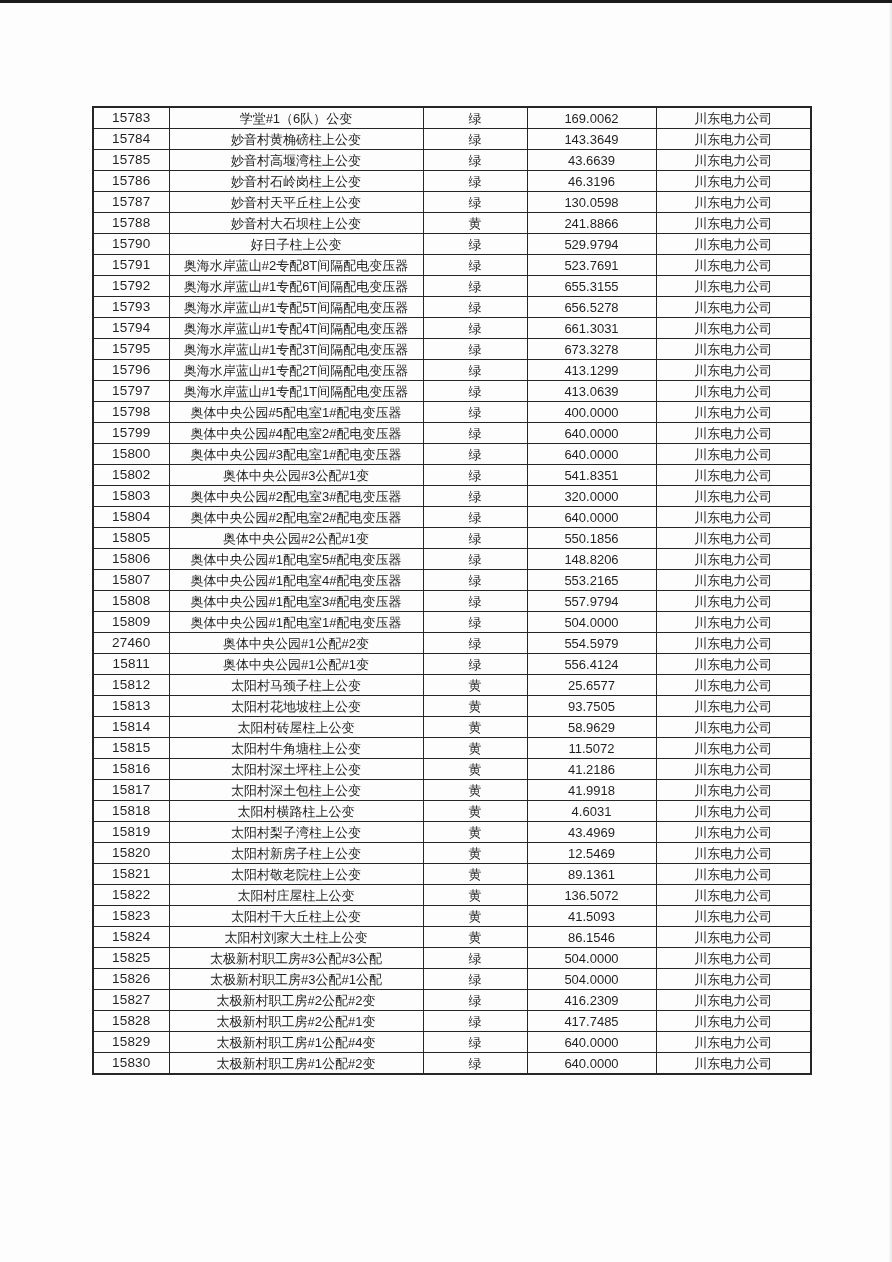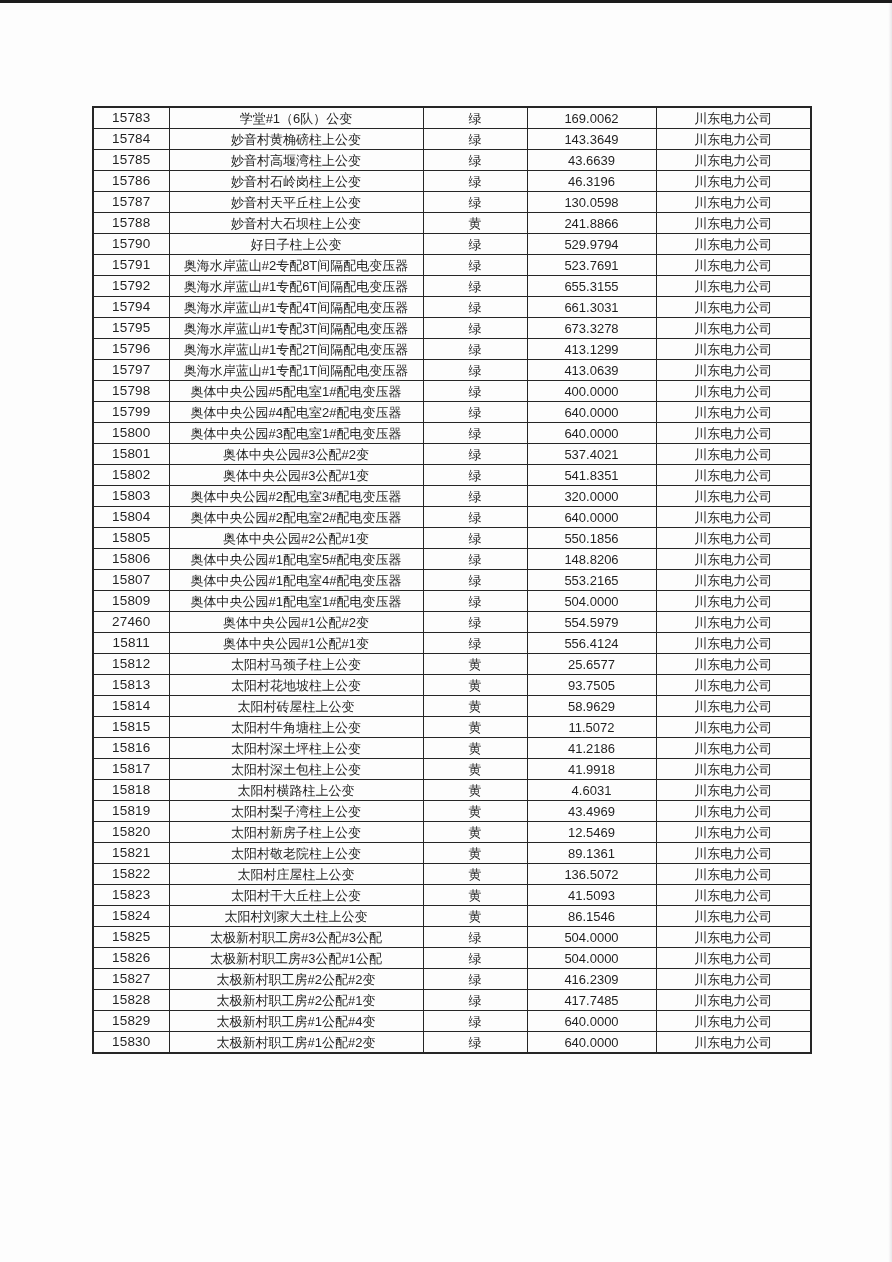--- a/index.html
+++ b/index.html
@@ -130,20 +130,27 @@
         <td class="cell-company">川东电力公司</td>
       </tr>
       <tr>
         <td class="cell-id">15792</td>
         <td class="cell-name">奥海水岸蓝山#1专配6T间隔配电变压器</td>
         <td class="cell-color-flag">绿</td>
         <td class="cell-capacity">655.3155</td>
         <td class="cell-company">川东电力公司</td>
       </tr>
       <tr>
+        <td class="cell-id">15793</td>
+        <td class="cell-name">奥海水岸蓝山#1专配5T间隔配电变压器</td>
+        <td class="cell-color-flag">绿</td>
+        <td class="cell-capacity">656.5278</td>
+        <td class="cell-company">川东电力公司</td>
+      </tr>
+      <tr>
         <td class="cell-id">15794</td>
         <td class="cell-name">奥海水岸蓝山#1专配4T间隔配电变压器</td>
         <td class="cell-color-flag">绿</td>
         <td class="cell-capacity">661.3031</td>
         <td class="cell-company">川东电力公司</td>
       </tr>
       <tr>
         <td class="cell-id">15795</td>
         <td class="cell-name">奥海水岸蓝山#1专配3T间隔配电变压器</td>
         <td class="cell-color-flag">绿</td>
@@ -179,27 +186,20 @@
         <td class="cell-company">川东电力公司</td>
       </tr>
       <tr>
         <td class="cell-id">15800</td>
         <td class="cell-name">奥体中央公园#3配电室1#配电变压器</td>
         <td class="cell-color-flag">绿</td>
         <td class="cell-capacity">640.0000</td>
         <td class="cell-company">川东电力公司</td>
       </tr>
       <tr>
-        <td class="cell-id">15801</td>
-        <td class="cell-name">奥体中央公园#3公配#2变</td>
-        <td class="cell-color-flag">绿</td>
-        <td class="cell-capacity">537.4021</td>
-        <td class="cell-company">川东电力公司</td>
-      </tr>
-      <tr>
         <td class="cell-id">15802</td>
         <td class="cell-name">奥体中央公园#3公配#1变</td>
         <td class="cell-color-flag">绿</td>
         <td class="cell-capacity">541.8351</td>
         <td class="cell-company">川东电力公司</td>
       </tr>
       <tr>
         <td class="cell-id">15803</td>
         <td class="cell-name">奥体中央公园#2配电室3#配电变压器</td>
         <td class="cell-color-flag">绿</td>
@@ -225,20 +225,27 @@
         <td class="cell-name">奥体中央公园#1配电室5#配电变压器</td>
         <td class="cell-color-flag">绿</td>
         <td class="cell-capacity">148.8206</td>
         <td class="cell-company">川东电力公司</td>
       </tr>
       <tr>
         <td class="cell-id">15807</td>
         <td class="cell-name">奥体中央公园#1配电室4#配电变压器</td>
         <td class="cell-color-flag">绿</td>
         <td class="cell-capacity">553.2165</td>
+        <td class="cell-company">川东电力公司</td>
+      </tr>
+      <tr>
+        <td class="cell-id">15808</td>
+        <td class="cell-name">奥体中央公园#1配电室3#配电变压器</td>
+        <td class="cell-color-flag">绿</td>
+        <td class="cell-capacity">557.9794</td>
         <td class="cell-company">川东电力公司</td>
       </tr>
       <tr>
         <td class="cell-id">15809</td>
         <td class="cell-name">奥体中央公园#1配电室1#配电变压器</td>
         <td class="cell-color-flag">绿</td>
         <td class="cell-capacity">504.0000</td>
         <td class="cell-company">川东电力公司</td>
       </tr>
       <tr>

